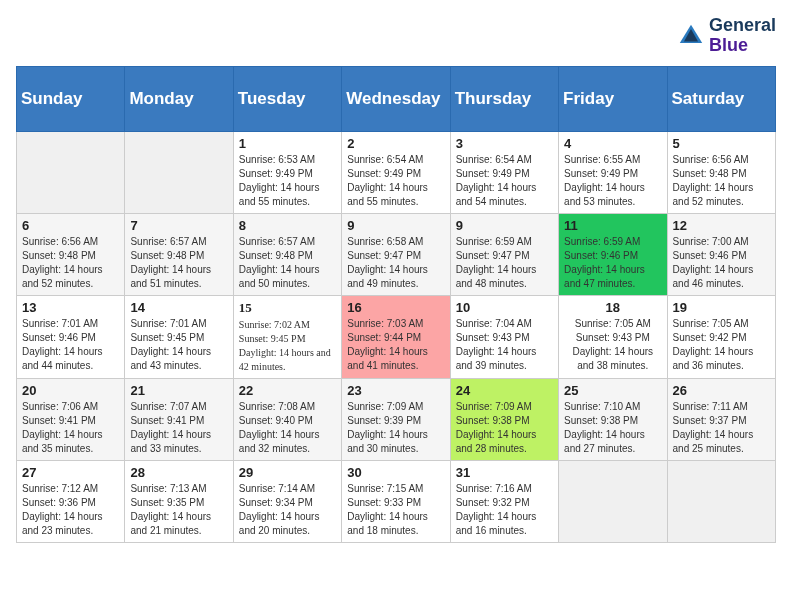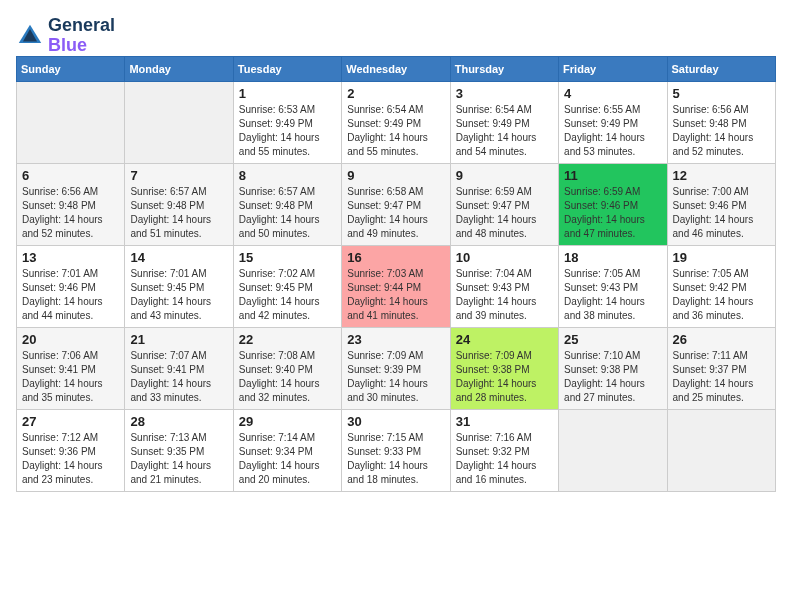--- a/index.html
+++ b/index.html
@@ -5,22 +5,23 @@
     * { box-sizing: border-box; margin: 0; padding: 0; }
     body {
       font-family: Arial, sans-serif;
       background: #fff;
       width: 792px;
       min-height: 612px;
       padding: 16px;
     }
     .header-area {
       display: flex;
-      justify-content: flex-start;
+      justify-content: flex-end;
       align-items: flex-start;
+      margin-bottom: 10px;
     }
     .logo {
       display: flex;
       align-items: center;
       gap: 4px;
     }
     .logo-text {
       font-size: 18px;
       font-weight: bold;
       color: #1a3a5c;
@@ -43,23 +44,23 @@
       color: #333;
     }
     .calendar {
       width: 100%;
       border-collapse: collapse;
       border: 1px solid #ccc;
     }
     .calendar th {
       background-color: #3a7abf;
       color: #fff;
-      font-size: 11px;
+      font-size: 17px;
       font-weight: bold;
-      padding: 6px 4px;
+      padding: 22px 4px;
       text-align: left;
       border: 1px solid #2a6aaf;
     }
     .calendar td {
       border: 1px solid #ccc;
       vertical-align: top;
       padding: 4px 5px;
       width: 108px;
       height: 80px;
       font-size: 10.5px;
@@ -91,21 +92,21 @@
 <body>
 
 <div class="header-area">
   <div class="logo">
     <svg class="logo-icon" viewBox="0 0 40 40" xmlns="http://www.w3.org/2000/svg">
       <polygon points="20,4 36,30 4,30" fill="#2a7abf"></polygon>
       <polygon points="20,10 30,28 10,28" fill="#1a3a5c"></polygon>
     </svg>
     <div class="logo-text">
       <div>General</div>
-      <div style="color:#8b5cf6;">Blue</div>
+      <div style="color:#4c1d95;">Blue</div>
     </div>
   </div>
   <div class="title-area">
     <div class="main-title"></div>
     <div class="subtitle"></div>
   </div>
 </div>
 
 <table class="calendar">
   <thead>
@@ -204,39 +205,39 @@
           <div class="day-info" style="white-space: pre-line;">Sunrise: 7:01 AM
 Sunset: 9:46 PM
 Daylight: 14 hours and 44 minutes.</div>
         </td>
         <td style="background: rgb(255, 255, 255);">
           <div class="day-num">14</div>
           <div class="day-info" style="white-space: pre-line;">Sunrise: 7:01 AM
 Sunset: 9:45 PM
 Daylight: 14 hours and 43 minutes.</div>
         </td>
-        <td style="background: rgb(255, 255, 255);">
+        <td style="background: rgb(255, 255, 255); font-family: Liberation Serif, serif;">
           <div class="day-num">15</div>
           <div class="day-info" style="white-space: pre-line;">Sunrise: 7:02 AM
 Sunset: 9:45 PM
 Daylight: 14 hours and 42 minutes.</div>
         </td>
         <td style="background: #fca5a5;">
           <div class="day-num">16</div>
           <div class="day-info" style="white-space: pre-line;">Sunrise: 7:03 AM
 Sunset: 9:44 PM
 Daylight: 14 hours and 41 minutes.</div>
         </td>
         <td style="background: rgb(255, 255, 255);">
           <div class="day-num">10</div>
           <div class="day-info" style="white-space: pre-line;">Sunrise: 7:04 AM
 Sunset: 9:43 PM
 Daylight: 14 hours and 39 minutes.</div>
         </td>
-        <td style="background: rgb(255, 255, 255);">
+        <td style="background: rgb(255, 255, 255); text-align: center;">
           <div class="day-num">18</div>
           <div class="day-info" style="white-space: pre-line;">Sunrise: 7:05 AM
 Sunset: 9:43 PM
 Daylight: 14 hours and 38 minutes.</div>
         </td>
         <td style="background: rgb(255, 255, 255);">
           <div class="day-num">19</div>
           <div class="day-info" style="white-space: pre-line;">Sunrise: 7:05 AM
 Sunset: 9:42 PM
 Daylight: 14 hours and 36 minutes.</div>

